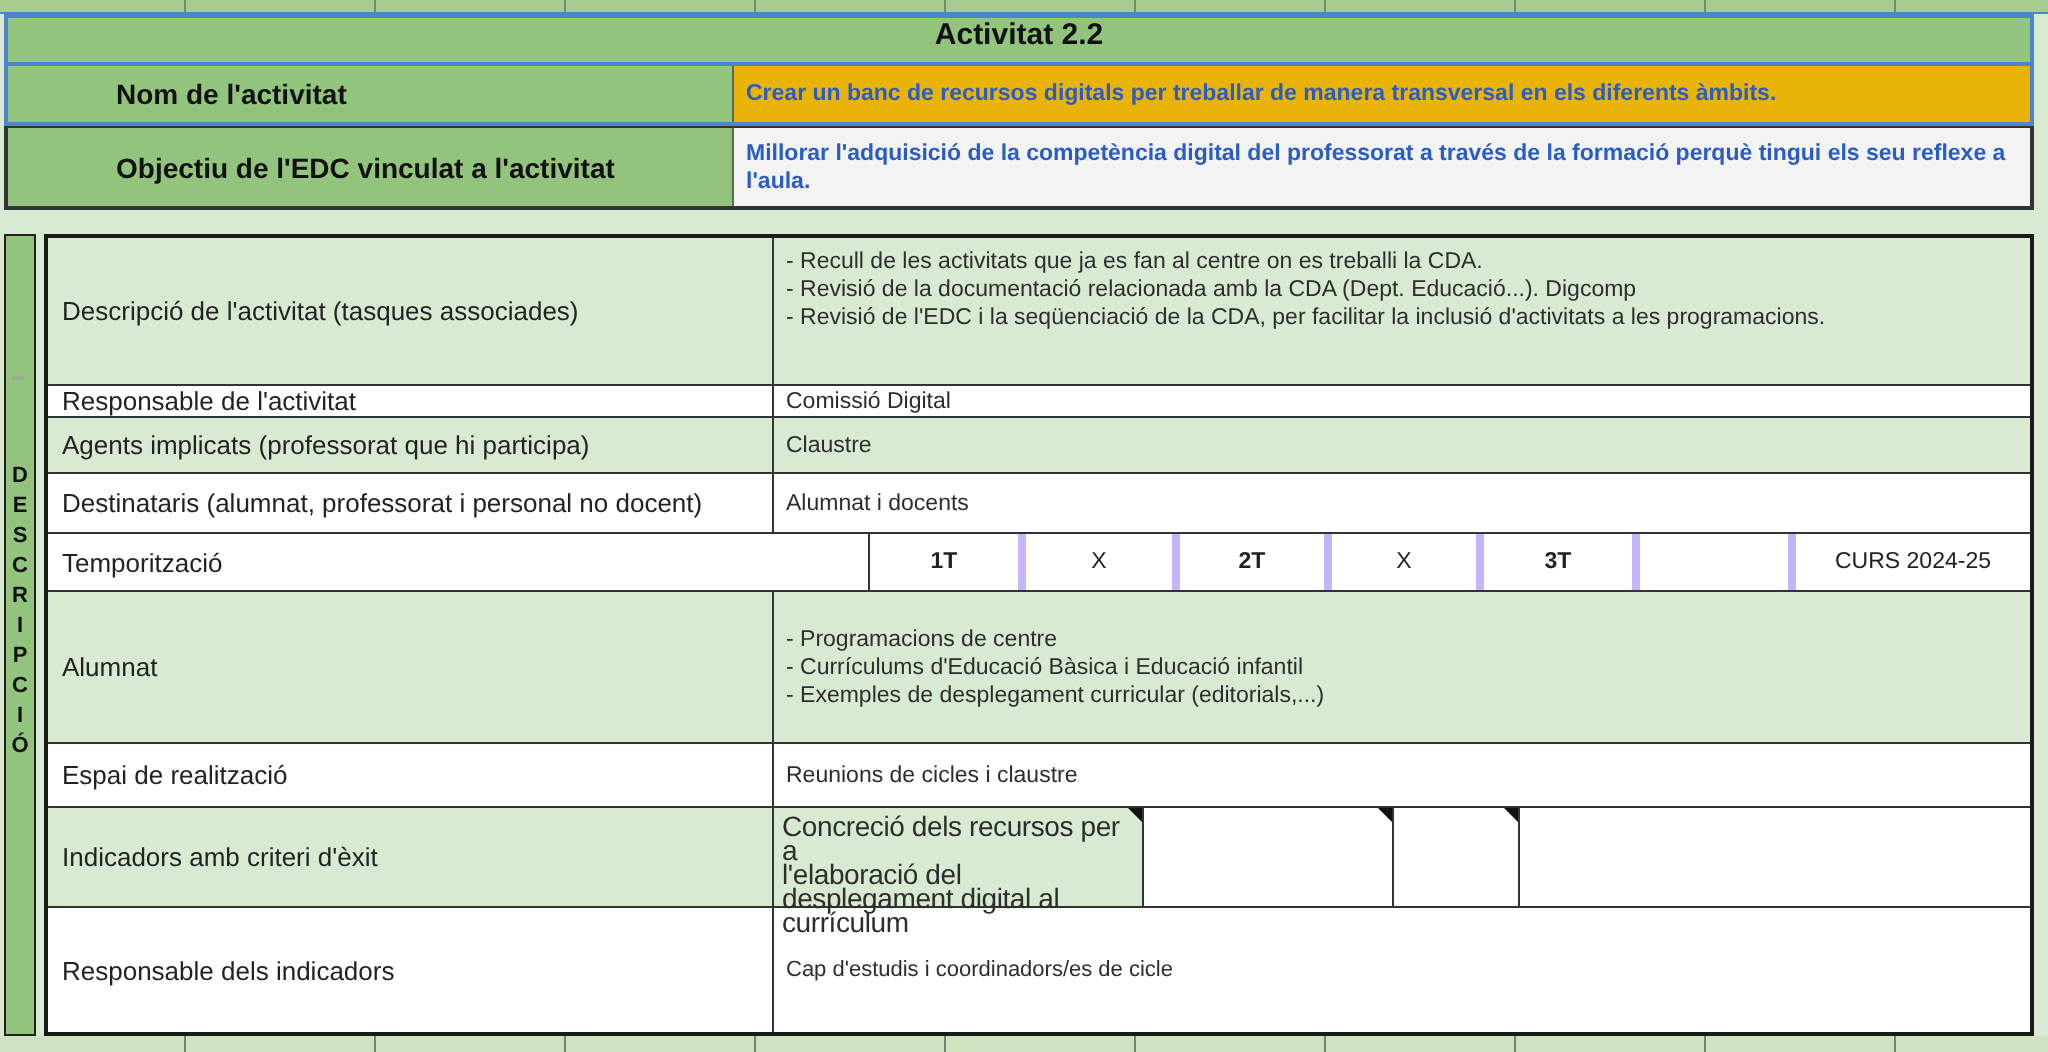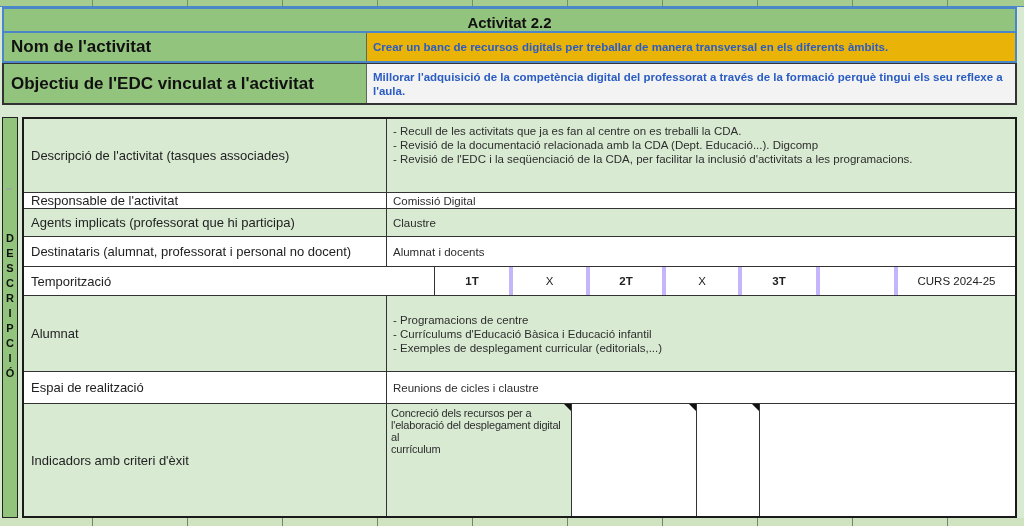--- a/index.html
+++ b/index.html
@@ -14,26 +14,26 @@
     background-image:repeating-linear-gradient(90deg, rgba(0,0,0,0) 0 94px, rgba(50,70,50,.45) 94px 95px);
     background-position:-2px 0;}
   .strip-top{top:0;height:7px;background-color:#a6cd8f;border-bottom:1px solid #4a86c8;box-sizing:border-box;}
   .strip-bottom{top:518px;height:8px;background-color:#cfe3c0;
     background-image:repeating-linear-gradient(90deg, rgba(0,0,0,0) 0 94px, rgba(40,55,40,.55) 94px 95px);}
   
   .hdr-wrap{position:absolute;left:2px;top:7px;width:1015px;height:56px;
     border:2px solid #4a86c8;box-sizing:border-box;background:#93c47d;}
   .hdr-row{position:absolute;left:0;top:0;width:100%;height:22px;background:#93c47d;
     border-bottom:2px solid #4a86c8;box-sizing:content-box;
-    display:flex;align-items:flex-end;justify-content:center;}
+    display:flex;align-items:flex-start;justify-content:center;}
   .hdr-row span{font-size:15px;font-weight:bold;color:#111;}
   .nom-row{position:absolute;left:0;top:24px;width:100%;height:28px;display:flex;}
   
   .lbl{width:362px;flex:0 0 362px;display:flex;align-items:center;padding-left:7px;box-sizing:border-box;}
-  .lbl-b span{font-size:17px;font-weight:bold;color:#111;}
+  .lbl-b span{font-size:14px;font-weight:bold;color:#111;margin-left:47px;}
   .val{flex:1;display:flex;align-items:center;padding:2px 6px;box-sizing:border-box;min-width:0;}
   .green{background:#93c47d;}
   .lightgreen{background:#eab308;}
   .grayish{background:#f3f3f3;}
   .blue{color:#2a5cc4;font-weight:bold;font-size:11.5px;line-height:14px;}
   .sep{border-left:1px solid #5a6b5a;}
   .obj-row{position:absolute;left:2px;top:63px;width:1015px;height:42px;
     border:2px solid #333;border-top:1px solid #333;box-sizing:border-box;display:flex;background:#f3f3f3;}
   
   .desc-block{position:absolute;left:2px;top:117px;width:1015px;height:401px;}
@@ -74,21 +74,21 @@
   .tcell:nth-child(4){flex:0 0 76px;}
   .tcell:nth-child(5){flex:0 0 78px;}
   .tcell:nth-child(6){flex:0 0 78px;}
   .tcell:nth-child(7){flex:1;border-right:none;}
   .tcell:nth-child(odd):not(:last-child){font-weight:bold;}
   
   .icells{padding:0;align-items:stretch;}
   .icell{position:relative;border-right:1px solid #333;box-sizing:border-box;}
   .icell:last-child{border-right:none;}
   .ic1{flex:0 0 185px;padding:3px 4px;}
-  .ic1 div{font-size:11px;letter-spacing:-0.2px;line-height:12px;color:#2d2d2d;}
+  .ic1 div{font-size:14px;letter-spacing:-0.2px;line-height:12px;color:#2d2d2d;}
   .ic2{flex:0 0 125px;}
   .ic3{flex:0 0 63px;}
   .ic4{flex:1;}
   .tri{position:absolute;top:0;right:0;width:0;height:0;
     border-top:7px solid #111;border-left:7px solid transparent;}
 </style>
 </head>
 <body>
 
 <div class="screen">
@@ -240,19 +240,27 @@
           <div class="icell ic2 white">
             <i class="tri"></i>
           </div>
           <div class="icell ic3 white">
             <i class="tri"></i>
           </div>
           <div class="icell ic4 white"></div>
         </div>
       </div>
 
+      <div class="drow white">
+        <div class="lbl">
+          <span>Responsable dels indicadors</span>
+        </div>
+        <div class="val">
+          <span style="font-size:11px">Cap d'estudis i coordinadors/es de cicle</span>
+        </div>
+      </div>
 
     </div>
   </div>
 
   <div class="strip strip-bottom"></div>
 
 </div>
 
 </body></html>

